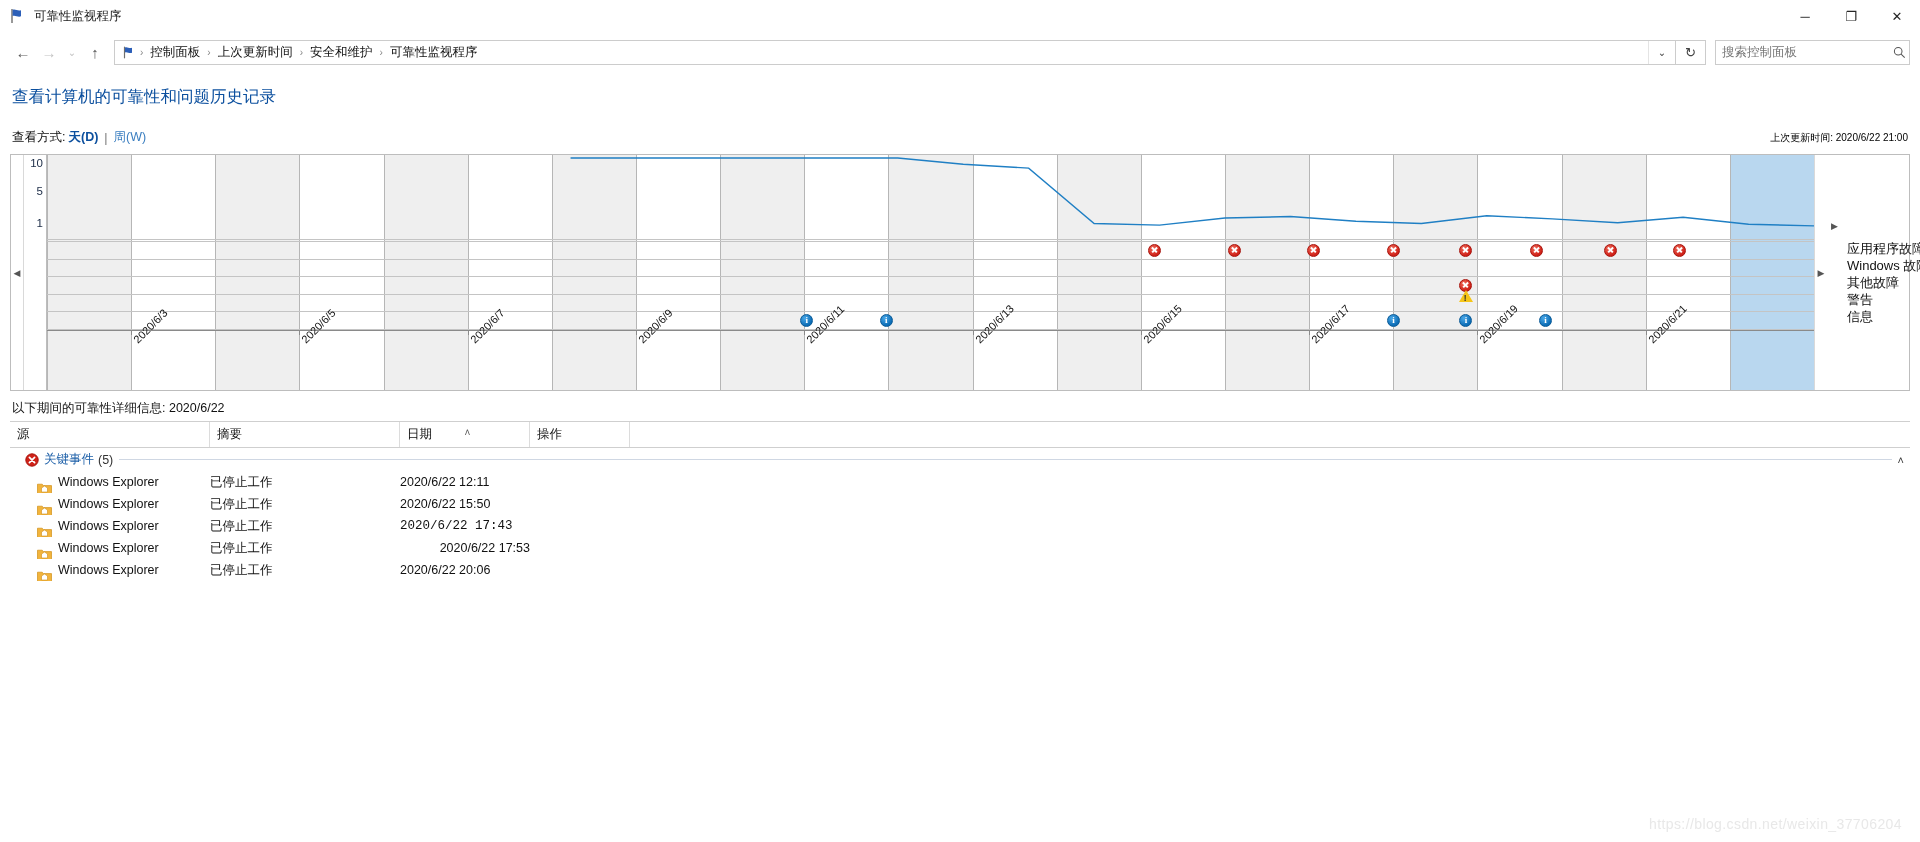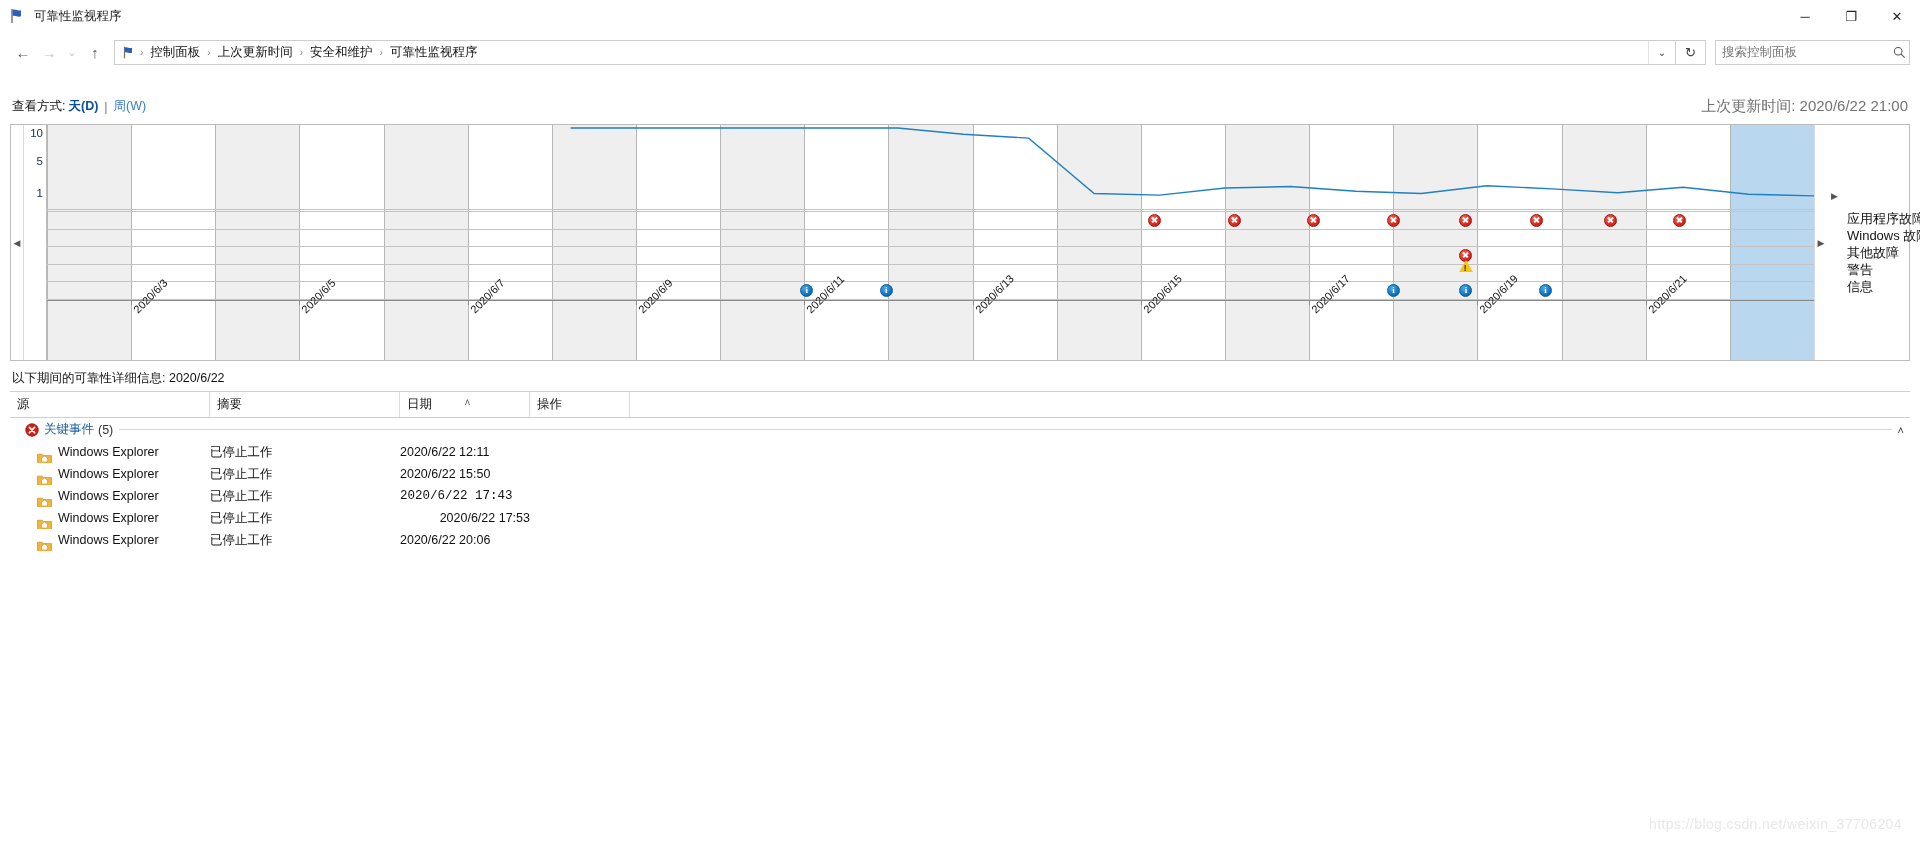--- a/index.html
+++ b/index.html
@@ -60,21 +60,21 @@
   .page-head{padding:14px 12px 0 12px;}
   .page-title{color:#0b4f9e;font-size:16.5px;line-height:22px;margin:0 0 10px 0;font-weight:400;}
   .page-desc{font-size:12.5px;color:#111;line-height:18px;}
 
   
   .viewrow{display:flex;align-items:center;padding:12px 12px 4px 12px;font-size:12.5px;}
   .viewrow .lbl{color:#111;text-align:right;}
   .link-sel{color:#0b4f9e;font-weight:bold;margin-left:3px;}
   .vsep{color:#777;margin:0 6px;}
   .link{color:#3a7ec0;cursor:pointer;}
-  .upd{margin-left:auto;color:#737373;font-size:15px;}
+  .upd{margin-left:auto;color:#000000;font-size:10px;}
 
   
   .chart-wrap{
     margin:4px 10px 0 10px;border:1px solid #bdbdbd;background:#fff;
     height:237px;display:flex;box-sizing:border-box;position:relative;
   }
   .scroll-left{width:12px;border-right:1px solid #d9d9d9;display:flex;align-items:center;justify-content:center;
                color:#555;font-size:9px;flex:0 0 12px;background:#fff;}
   .scroll-right{width:12px;border-left:1px solid #d9d9d9;display:flex;align-items:center;justify-content:center;
                color:#555;font-size:9px;flex:0 0 12px;background:#fff;}
@@ -188,20 +188,21 @@
     <span class="search-ico">
       <svg width="13" height="13" viewBox="0 0 14 14">
         <circle cx="5.6" cy="5.6" r="4.1" stroke="#555" stroke-width="1.1" fill="none"></circle>
         <line x1="8.7" y1="8.7" x2="12.6" y2="12.6" stroke="#555" stroke-width="1.1"></line>
       </svg>
     </span>
   </div>
 </div>
 
 <div class="page-head">
+  <div class="page-title">查看计算机的可靠性和问题历史记录</div>
 </div>
 
 <div class="viewrow">
   <span class="lbl">查看方式:</span>
   <span class="link-sel">天(D)</span>
   <span class="vsep">|</span>
   <span class="link">周(W)</span>
   <span class="upd"><span>上次更新时间:</span> <span>2020/6/22 21:00</span></span>
 </div>
 

